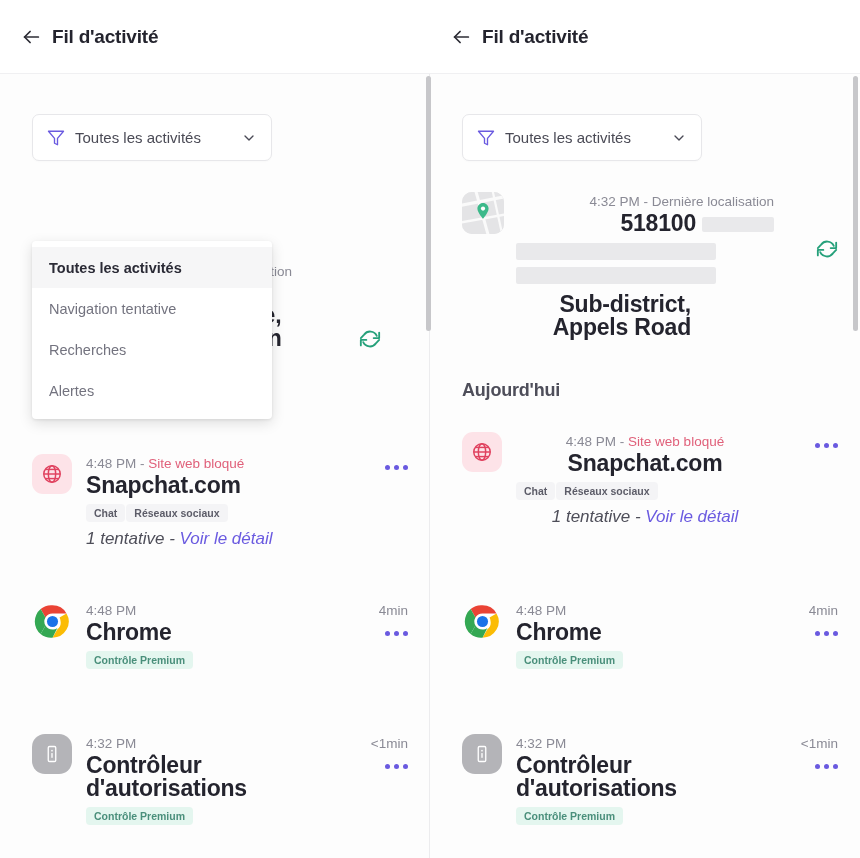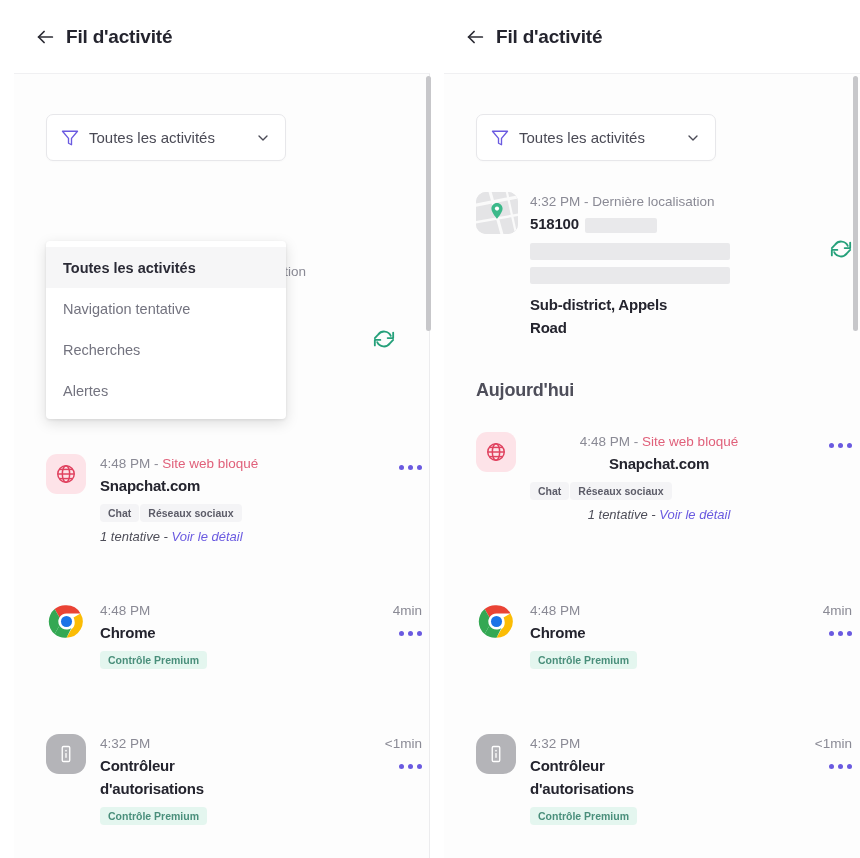--- a/index.html
+++ b/index.html
@@ -10,21 +10,20 @@
     overflow: hidden;
   }
   .screen { position: relative; width: 860px; height: 858px; display: flex; }
 
   
   .panel {
     position: relative;
     width: 478px; height: 858px;
     background: #ffffff;
     overflow: hidden;
-    margin-left: 14px;
   }
   .panel-right { border-left: 0; }
 
   .header {
     height: 74px;
     display: flex; align-items: center;
     padding-left: 18px;
     background: #ffffff;
     border-bottom: 1px solid #f0f0f2;
     position: relative;
@@ -101,36 +100,36 @@
     display: flex;
     padding: 0 22px 0 32px;
   }
   .ic-wrap { width: 54px; flex: 0 0 54px; padding-top: 2px; }
   .entry-main { flex: 1; min-width: 0; padding-top: 2px; }
   .entry-right { width: 64px; flex: 0 0 64px; text-align: right; padding-top: 4px; }
 
   .meta-line { font-size: 13.5px; color: #8a8a95; line-height: 20px; white-space: nowrap; }
   .meta-blocked { color: #e0607a; }
   .entry-title {
-    font-size: 15px; font-weight: bold; color: #24242e;
+    font-size: 23px; font-weight: bold; color: #24242e;
     line-height: 23px; letter-spacing: -0.2px;
   }
   .chips { margin-top: 7px; display: flex; gap: 1px; }
   .chip {
     font-size: 10.5px; color: #5c5c68;
     background: #f4f4f6;
     padding: 3px 8px; border-radius: 4px;
     font-weight: bold; white-space: nowrap;
   }
   .chip-premium {
     background: #e4f6ef; color: #4a8f7b;
   }
   .attempt-line {
     margin-top: 7px;
-    font-size: 13px; color: #4e4e59; font-style: italic;
+    font-size: 17px; color: #4e4e59; font-style: italic;
   }
   .link-detail { color: #6a5ae0; font-style: italic; cursor: pointer; }
 
   .dots { display: inline-flex; gap: 4px; justify-content: flex-end; cursor: pointer; }
   .dots i { width: 5px; height: 5px; border-radius: 50%; background: #6a5ae0; display: block; }
   .dur { font-size: 13.5px; color: #8a8a95; display: block; margin-bottom: 4px; }
 
   
   .sq { width: 40px; height: 40px; border-radius: 11px; display:flex; align-items:center; justify-content:center; }
   .sq-pink { background: #fde3e8; }
@@ -332,21 +331,21 @@
             </svg>
         </span>
         <span class="filter-label">Toutes les activités</span>
         <span class="chev">
           <svg viewBox="0 0 24 24" width="16" height="16" fill="none" stroke="currentColor" stroke-width="2" stroke-linecap="round" stroke-linejoin="round">
               <polyline points="6 9 12 15 18 9"></polyline>
             </svg>
         </span>
       </div>
 
-      <div class="entry" style="top:116px;">
+      <div class="entry" style="top:116px;text-align:right;">
         <div class="ic-wrap">
           <div class="maprect">
             <svg viewBox="0 0 42 42" width="42" height="42">
               <rect width="42" height="42" fill="#e4e4e6"></rect>
               <path d="M-4 14 L46 4" stroke="#fafafa" stroke-width="3.2"></path>
               <path d="M-4 31 L46 22" stroke="#fafafa" stroke-width="2.4"></path>
               <path d="M13 -4 L27 46" stroke="#fafafa" stroke-width="3"></path>
               <path d="M30 -4 L41 46" stroke="#fafafa" stroke-width="2.2"></path>
               <path d="M21 11c-3.1 0-5.6 2.5-5.6 5.6 0 4.2 5.6 10.2 5.6 10.2s5.6-6 5.6-10.2c0-3.1-2.5-5.6-5.6-5.6z" fill="#3cb98a"></path>
               <circle cx="21" cy="16.6" r="2.1" fill="#ffffff"></circle>

